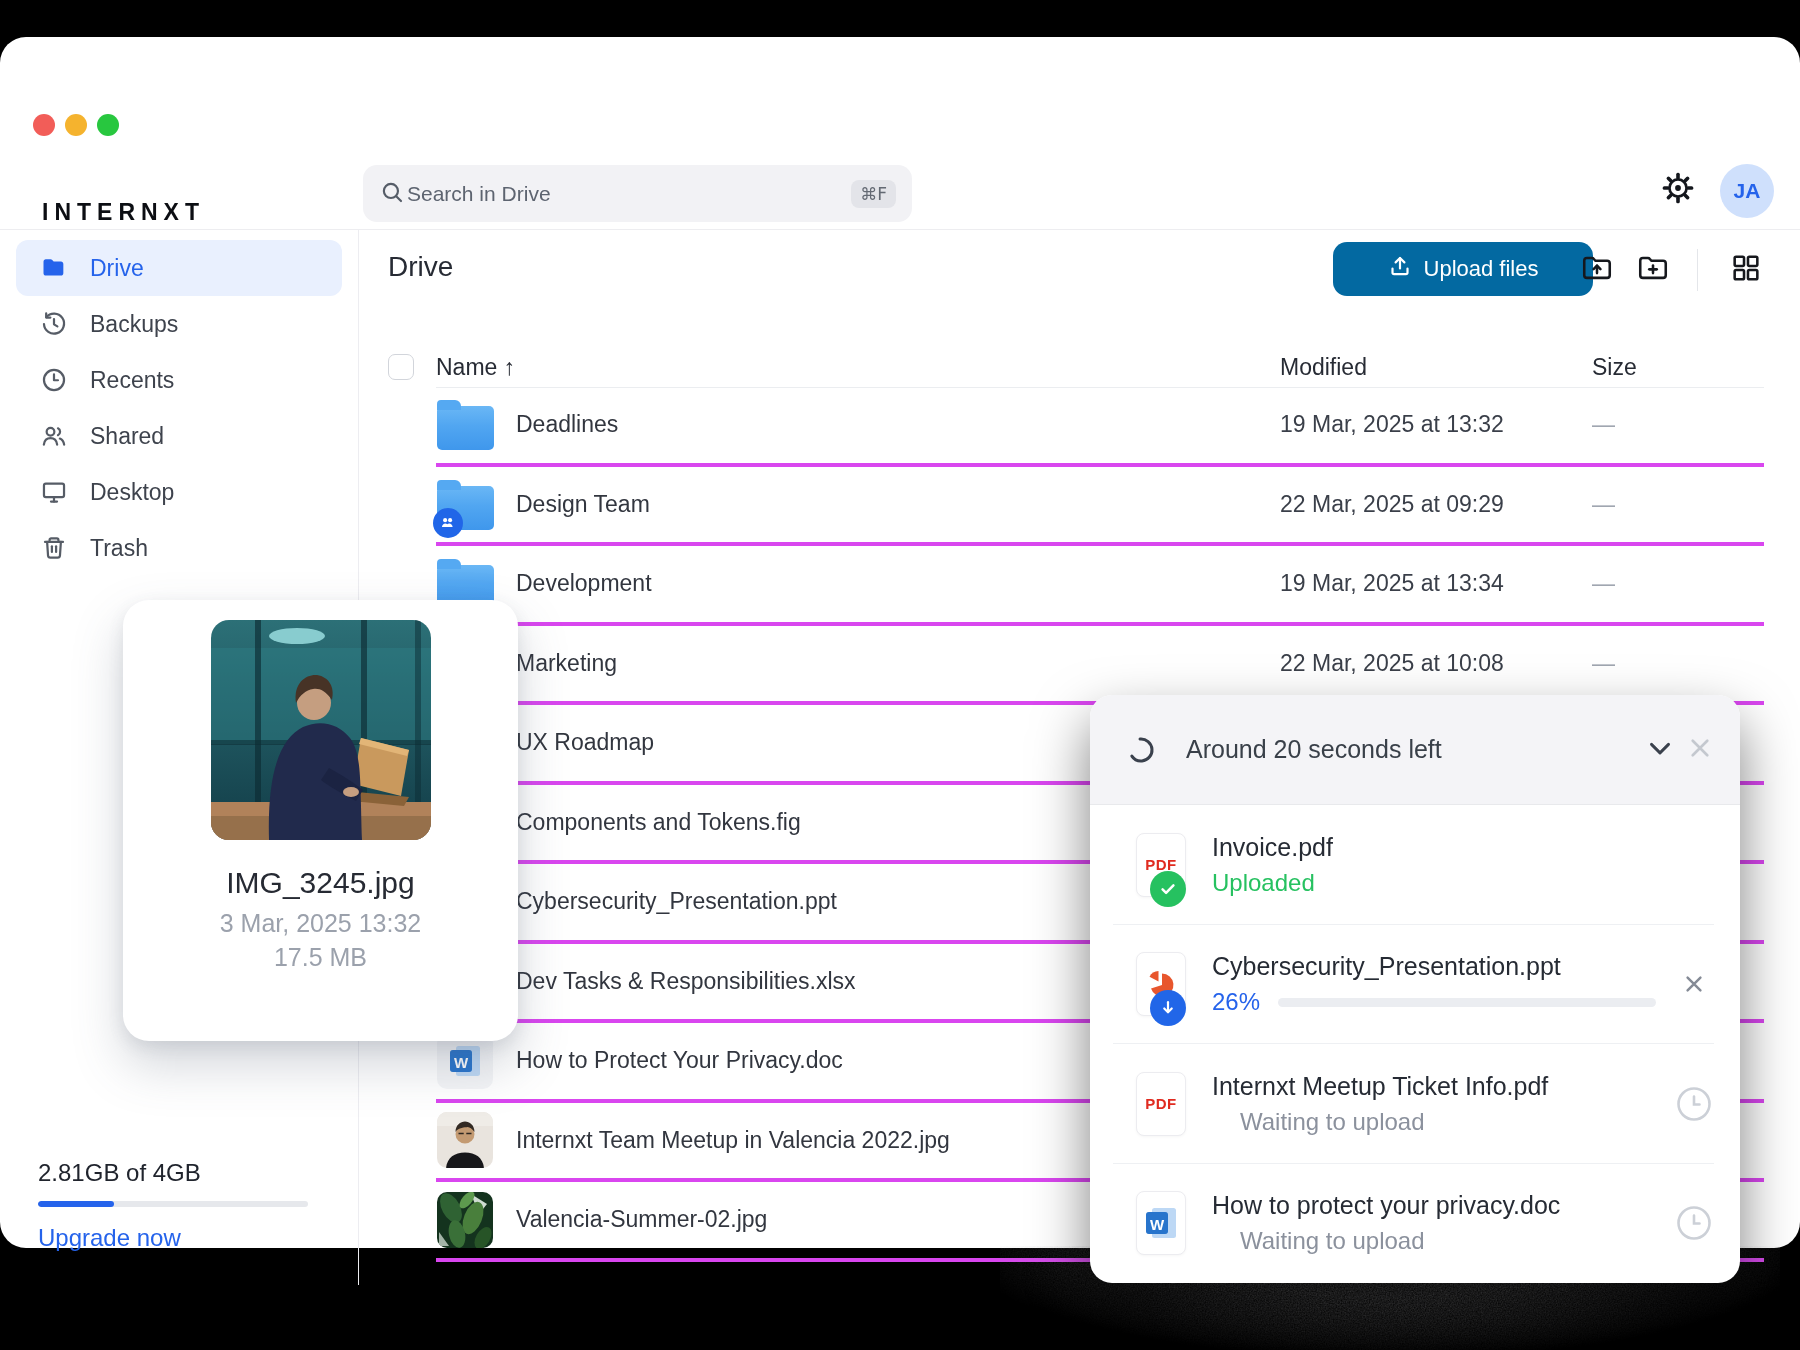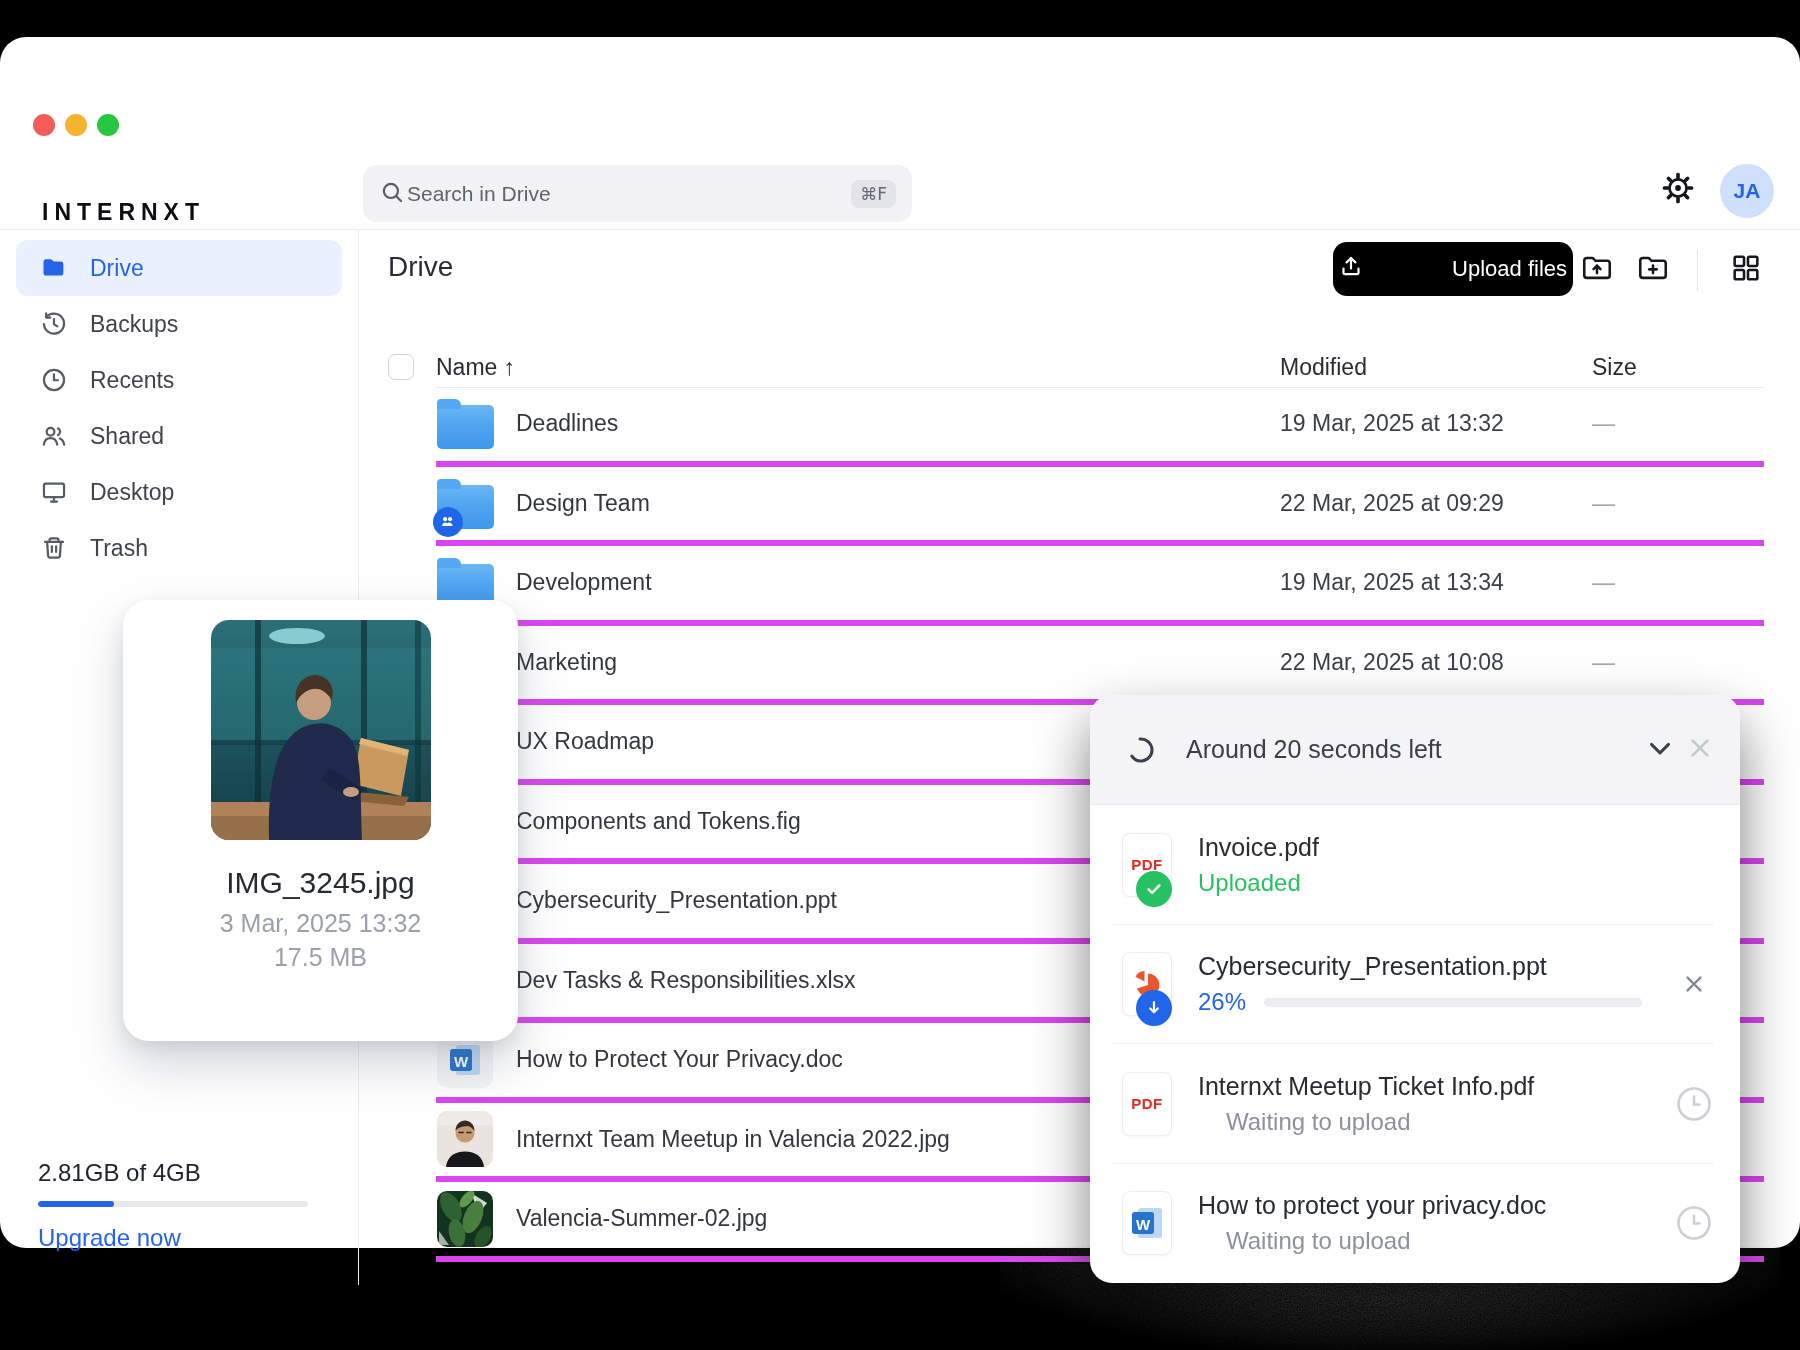--- a/index.html
+++ b/index.html
@@ -32,30 +32,30 @@
   .side-item.active .slabel{color:#2563eb;font-weight:500;}
 
   .storage{position:absolute;left:38px;top:1122px;width:272px;}
   .storage .usage{font-size:24px;color:#20242d;}
   .storage .track{margin-top:14px;width:270px;height:6px;border-radius:3px;background:#e6e8ec;overflow:hidden;}
   .storage .fill{height:100%;border-radius:3px;background:#2563eb;}
   .storage .upgrade{margin-top:17px;font-size:24px;color:#2563eb;font-weight:500;cursor:pointer;}
 
   
   .page-title{position:absolute;left:388px;top:214px;font-size:28px;font-weight:500;color:#272b34;}
-  .upload-btn{position:absolute;left:1333px;top:205px;width:240px;height:54px;border-radius:14px;background:#000000;border:none;display:flex;align-items:center;justify-content:space-between;gap:12px;color:#fff;font-size:22px;font-weight:500;cursor:pointer;}
+  .upload-btn{position:absolute;left:1333px;top:205px;width:260px;height:54px;border-radius:14px;background:#0369a1;border:none;display:flex;align-items:center;justify-content:center;gap:12px;color:#fff;font-size:22px;font-weight:500;cursor:pointer;}
   .toolbtn{position:absolute;top:214px;width:38px;height:38px;display:flex;align-items:center;justify-content:center;cursor:pointer;}
   .tool-sep{position:absolute;left:1697px;top:212px;width:1px;height:42px;background:#e4e6ea;}
 
   
   .checkbox{position:absolute;left:388px;top:317px;width:26px;height:26px;border:1.5px solid #d2d5db;border-radius:7px;background:#fff;cursor:pointer;}
   .col-hdr{position:absolute;top:317px;font-size:23px;font-weight:500;color:#272b34;cursor:pointer;}
   .hdr-rule{position:absolute;left:436px;top:350px;width:1328px;height:1px;background:#ebedf0;}
   .rows{position:absolute;left:436px;top:350px;width:1328px;}
-  .frow{position:relative;height:79.5px;display:flex;align-items:center;border-bottom:6px solid #d946ef;}
+  .frow{position:relative;height:79.5px;display:flex;align-items:center;border-bottom:4px solid #d946ef;}
   .ricon{width:58px;height:58px;display:flex;align-items:center;justify-content:center;position:relative;flex:none;}
   .rname{position:absolute;left:80px;font-size:23px;color:#32363f;white-space:nowrap;}
   .rmod{position:absolute;left:844px;font-size:23px;color:#3a3f49;white-space:nowrap;}
   .rsize{position:absolute;left:1156px;font-size:23px;color:#a0a6b0;}
 
   .folder{width:57px;height:44px;border-radius:5px;background:linear-gradient(180deg,#6ab7f5 0%,#51a6f1 45%,#3f97ec 100%);position:relative;margin-top:7px;}
   .folder::before{content:'';position:absolute;top:-6px;left:0;width:24px;height:10px;border-radius:4px 6px 0 0;background:#55a9f2;}
   .fshare{position:absolute;left:-4px;bottom:-8px;width:30px;height:30px;border-radius:50%;background:#2166e8;display:flex;align-items:center;justify-content:center;}
   .filecard{width:56px;height:56px;border-radius:10px;background:#f4f5f7;display:flex;align-items:center;justify-content:center;overflow:hidden;}
   .thumb{width:56px;height:56px;border-radius:10px;overflow:hidden;}
@@ -70,21 +70,21 @@
   
   .grain{position:absolute;left:1000px;top:1246px;z-index:4;opacity:.55;
     -webkit-mask-image:radial-gradient(ellipse at 50% 0%,#000 35%,transparent 78%);
             mask-image:radial-gradient(ellipse at 50% 0%,#000 35%,transparent 78%);}
   .upanel{position:absolute;left:1090px;top:695px;width:650px;height:588px;background:#fff;border-radius:22px;z-index:6;box-shadow:0 26px 55px rgba(0,0,0,.5);display:flex;flex-direction:column;overflow:hidden;}
   .uphead{height:110px;background:#f4f4f7;border-bottom:1px solid #e8e9ec;display:flex;align-items:center;flex:none;}
   .spin{margin-left:36px;width:30px;height:30px;animation:rot 1.1s linear infinite;}
   @keyframes rot{to{transform:rotate(360deg);}}
   .uphead .uplabel{margin-left:30px;font-size:25px;font-weight:500;color:#394049;}
   .headbtn{width:40px;height:40px;display:flex;align-items:center;justify-content:center;cursor:pointer;}
-  .upitem{position:relative;height:119.5px;display:flex;align-items:center;padding-left:32px;}
+  .upitem{position:relative;height:119.5px;display:flex;align-items:center;padding-left:46px;}
   .upitem.divided::after{content:'';position:absolute;left:23px;right:26px;bottom:0;height:1px;background:#eef0f3;}
   .upage{position:relative;width:50px;height:64px;flex:none;}
   .upage .pg{width:50px;height:64px;background:#fff;border:1px solid #ececf0;border-radius:8px;display:flex;align-items:center;justify-content:center;box-shadow:0 1px 3px rgba(0,0,0,.04);}
   .pdf-label{color:#e02b20;font-weight:700;font-size:15px;letter-spacing:.5px;}
   .badge{position:absolute;left:14px;bottom:-10px;width:36px;height:36px;border-radius:50%;display:flex;align-items:center;justify-content:center;}
   .badge.done{background:#26c160;}
   .badge.dl{background:#2166e8;}
   .utext{margin-left:26px;display:flex;flex-direction:column;gap:7px;min-width:0;}
   .utitle{font-size:25px;font-weight:500;color:#262b34;white-space:nowrap;}
   .ustatus{font-size:24px;}

